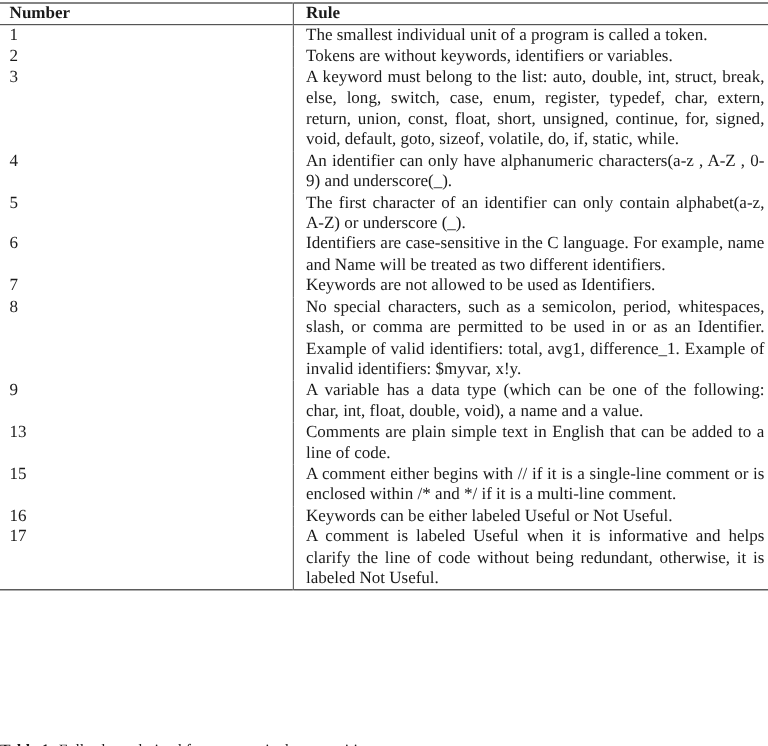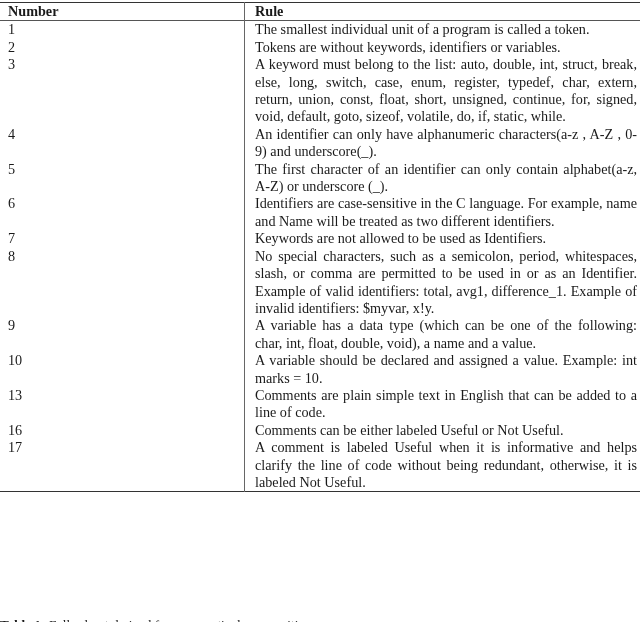--- a/index.html
+++ b/index.html
@@ -114,30 +114,30 @@
       </tr>
       <tr>
         <td class="col-num">8</td>
         <td class="col-rule">No special characters, such as a semicolon, period, whitespaces, slash, or comma are permitted to be used in or as an Identifier. Example of valid identifiers: total, avg1, difference_1. Example of invalid identifiers: $myvar, x!y.</td>
       </tr>
       <tr>
         <td class="col-num">9</td>
         <td class="col-rule">A variable has a data type (which can be one of the following: char, int, float, double, void), a name and a value.</td>
       </tr>
       <tr>
-        <td class="col-num">10</td>
-        <td class="col-rule">A variable should be declared and assigned a value. Example: int marks = 10.</td>
-      </tr>
-      <tr>
         <td class="col-num">13</td>
         <td class="col-rule">Comments are plain simple text in English that can be added to a line of code.</td>
       </tr>
       <tr>
+        <td class="col-num">15</td>
+        <td class="col-rule">A comment either begins with // if it is a single-line comment or is enclosed within /* and */ if it is a multi-line comment.</td>
+      </tr>
+      <tr>
         <td class="col-num">16</td>
-        <td class="col-rule">Comments can be either labeled Useful or Not Useful.</td>
+        <td class="col-rule">Keywords can be either labeled Useful or Not Useful.</td>
       </tr>
       <tr class="last">
         <td class="col-num">17</td>
         <td class="col-rule">A comment is labeled Useful when it is informative and helps clarify the line of code without being redundant, otherwise, it is labeled Not Useful.</td>
       </tr>
     </tbody>
   </table>
 
   <div class="caption">
     <span class="label">Table 1</span><span>Full ruleset derived from semantic decomposition</span>

